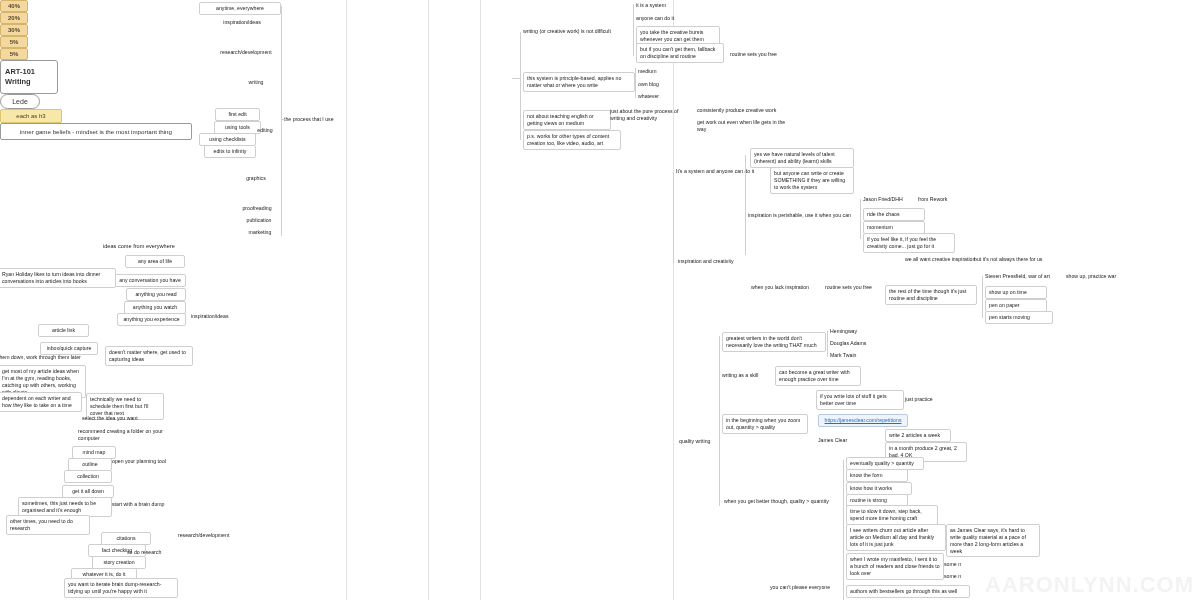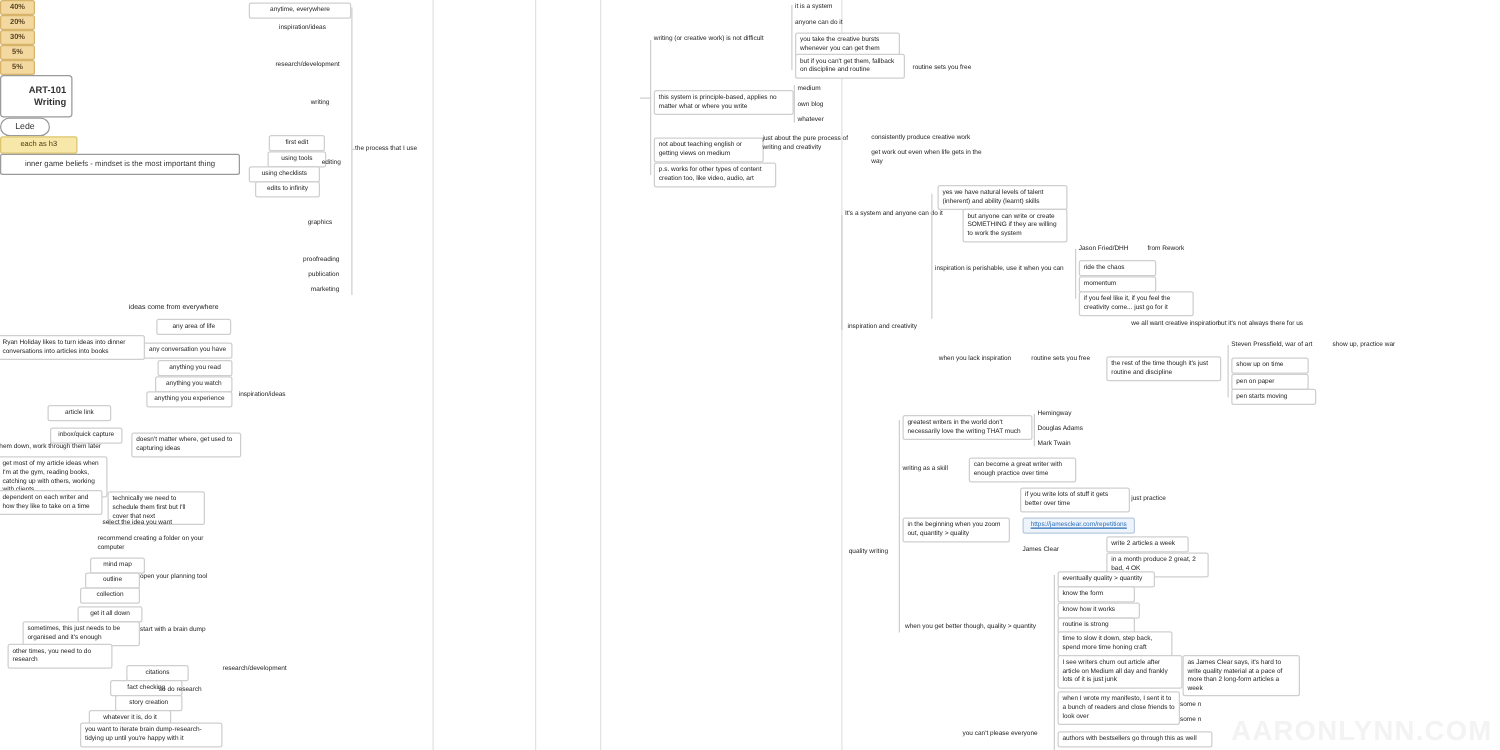--- a/index.html
+++ b/index.html
@@ -24,21 +24,21 @@
     white-space:normal;
   }
   .plain{border:none;background:transparent;padding:0;}
   .pct{
     background:#f3d9a0;border:1px solid #d8b36a;border-radius:2px;
     text-align:center;font-size:6px;font-weight:bold;color:#5a4423;
     padding:2px 0;
   }
   .center-node{
     border:1px solid #9a9a9a;border-radius:3px;background:#fff;
-    font-size:7.5px;font-weight:bold;text-align:right;color:#333;
+    font-size:7.5px;font-weight:bold;text-align:left;color:#333;
     padding:6px 4px;line-height:1.35;
   }
   .lede{
     border:1px solid #9a9a9a;border-radius:10px;background:#fff;
     font-size:7px;text-align:center;color:#333;padding:3px 0;
   }
   .hl{
     background:#f7e7a8;border:1px solid #ddc56c;border-radius:2px;
     font-size:6px;text-align:center;padding:3px 2px;color:#4a3f18;
   }

